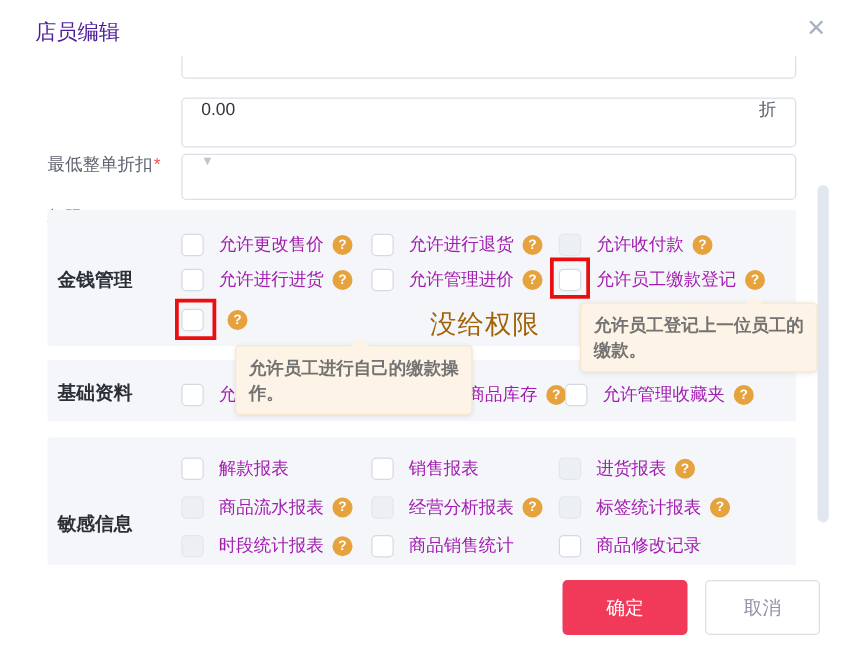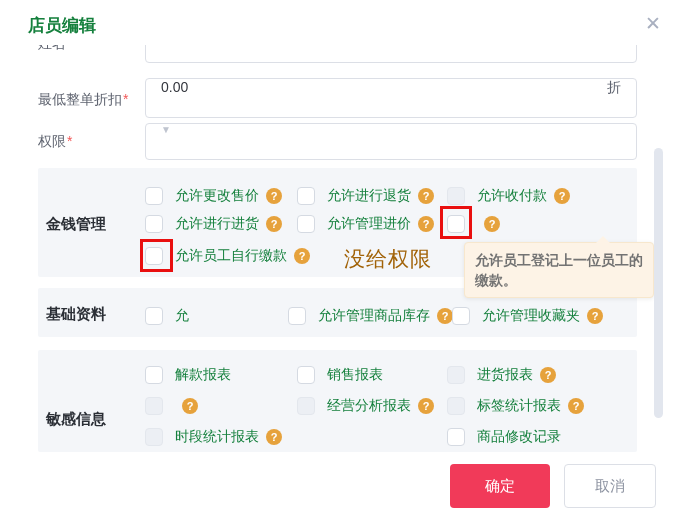--- a/index.html
+++ b/index.html
@@ -1,34 +1,34 @@
 <!DOCTYPE html>
 <html><head>
 <meta charset="utf-8">
 <style>
   html,body{margin:0;padding:0;background:#fff;}
   .canvas{position:relative;width:689px;height:518px;background:#fff;overflow:hidden;
           font-family:"Liberation Sans","DejaVu Sans",sans-serif;}
-  .title{position:absolute;left:28px;top:14px;font-size:17px;font-weight:bold;color:#15803d;}
+  .title{position:absolute;left:28px;top:14px;font-size:17px;font-weight:normal;color:#4c1d95;}
   .close{position:absolute;left:645px;top:13px;font-size:19px;color:#a9b0c0;cursor:pointer;line-height:22px;}
   .clip-row{position:absolute;left:0;top:45px;width:689px;height:19px;overflow:hidden;}
-  .f-label{position:absolute;font-size:14px;color:#5f6470;white-space:nowrap;}
+  .f-label{position:absolute;font-size:14px;color:#5f6470;white-space:nowrap;margin-top:32px;}
   .star{color:#f15656;margin-left:1px;}
   .ibox{position:absolute;border:1px solid #dcdfe6;border-radius:4px;background:#fff;
         display:flex;align-items:flex-start;padding:0 15px;box-sizing:border-box;}
   .ibox .val{font-size:14px;color:#33363d;flex:1;}
   .suffix{font-size:14px;color:#5f6470;}
   .caret{font-size:10px;color:#bfc4cf;}
   .section{position:absolute;left:38px;width:599px;background:#f4f6f9;border-radius:2px;z-index:1;}
   .sec-title{position:absolute;font-size:15px;font-weight:bold;color:#2b2f36;z-index:2;white-space:nowrap;}
   .cb-item{position:absolute;display:flex;align-items:center;height:19px;z-index:2;}
   .cb{width:18px;height:18px;background:#fff;border:1px solid #d5dae2;border-radius:4px;
       box-sizing:border-box;margin-right:12px;flex:0 0 18px;}
   .cb.disabled{background:#eceff4;border-color:#e3e7ed;}
-  .cb-label{font-size:14px;color:#15803d;white-space:nowrap;font-family:Liberation Serif, serif;}
+  .cb-label{font-size:14px;color:#a21caf;white-space:nowrap;font-family:Liberation Serif, serif;}
   .help{width:16px;height:16px;border-radius:50%;background:#e6a23c;color:#fff;font-size:11px;
         font-weight:bold;display:flex;align-items:center;justify-content:center;margin-left:7px;flex:0 0 16px;}
   .redbox{position:absolute;border:3px solid #e90f0f;box-sizing:border-box;z-index:5;}
   .anno{position:absolute;font-size:21px;color:#a16207;z-index:4;letter-spacing:1px;white-space:nowrap;}
   .tooltip{position:absolute;background:#fdf3e6;border:1px solid #f7e7cd;border-radius:4px;
            padding:7px 10px;width:168px;font-size:14px;font-weight:bold;color:#737373;
            line-height:20px;z-index:6;box-shadow:0 1px 4px rgba(0,0,0,.08);}
   .tooltip .arrow{position:absolute;top:-7px;width:0;height:0;border-left:7px solid transparent;
            border-right:7px solid transparent;border-bottom:7px solid #fdf3e6;}
   .scrollthumb{position:absolute;left:654px;top:148px;width:9px;height:270px;background:#e2e6ee;
@@ -96,25 +96,25 @@
     <span class="cb-label">允许进行进货</span>
     <span class="help">?</span>
   </div>
   <div class="cb-item" style="left:297px;top:214px">
     <span class="cb"></span>
     <span class="cb-label">允许管理进价</span>
     <span class="help">?</span>
   </div>
   <div class="cb-item" style="left:447px;top:214px">
     <span class="cb"></span>
+    <span class="cb-label">允许员工缴款登记</span>
     <span class="help">?</span>
   </div>
   <div class="cb-item" style="left:145px;top:246px">
     <span class="cb"></span>
-    <span class="cb-label">允许员工自行缴款</span>
     <span class="help">?</span>
   </div>
 
   <div class="cb-item" style="left:145px;top:306px">
     <span class="cb"></span>
     <span class="cb-label">允</span>
   </div>
   <div class="cb-item" style="left:288px;top:306px">
     <span class="cb"></span>
     <span class="cb-label">允许管理商品库存</span>
@@ -134,47 +134,56 @@
     <span class="cb"></span>
     <span class="cb-label">销售报表</span>
   </div>
   <div class="cb-item" style="left:447px;top:365px">
     <span class="cb disabled"></span>
     <span class="cb-label">进货报表</span>
     <span class="help">?</span>
   </div>
   <div class="cb-item" style="left:145px;top:396px">
     <span class="cb disabled"></span>
+    <span class="cb-label">商品流水报表</span>
     <span class="help">?</span>
   </div>
   <div class="cb-item" style="left:297px;top:396px">
     <span class="cb disabled"></span>
     <span class="cb-label">经营分析报表</span>
     <span class="help">?</span>
   </div>
   <div class="cb-item" style="left:447px;top:396px">
     <span class="cb disabled"></span>
     <span class="cb-label">标签统计报表</span>
     <span class="help">?</span>
   </div>
   <div class="cb-item" style="left:145px;top:427px">
     <span class="cb disabled"></span>
     <span class="cb-label">时段统计报表</span>
     <span class="help">?</span>
   </div>
+  <div class="cb-item" style="left:297px;top:427px">
+    <span class="cb"></span>
+    <span class="cb-label">商品销售统计</span>
+  </div>
   <div class="cb-item" style="left:447px;top:427px">
     <span class="cb"></span>
     <span class="cb-label">商品修改记录</span>
   </div>
 
   <div class="redbox" style="left:440px;top:206px;width:32px;height:33px"></div>
   <div class="redbox" style="left:140px;top:239px;width:33px;height:33px"></div>
 
   <div class="anno" style="left:344px;top:245px">没给权限</div>
 
+  <div class="tooltip" style="left:188px;top:276px">
+    <span class="arrow" style="left:92px"></span>
+    <span>允许员工进行自己的缴款操作。</span>
+  </div>
   <div class="tooltip" style="left:464px;top:242px">
     <span class="arrow" style="left:131px"></span>
     <span>允许员工登记上一位员工的缴款。</span>
   </div>
 
   <div class="scrollthumb"></div>
 
   <div class="btn btn-cancel">取消</div>
   <div class="btn btn-confirm">确定</div>
 

